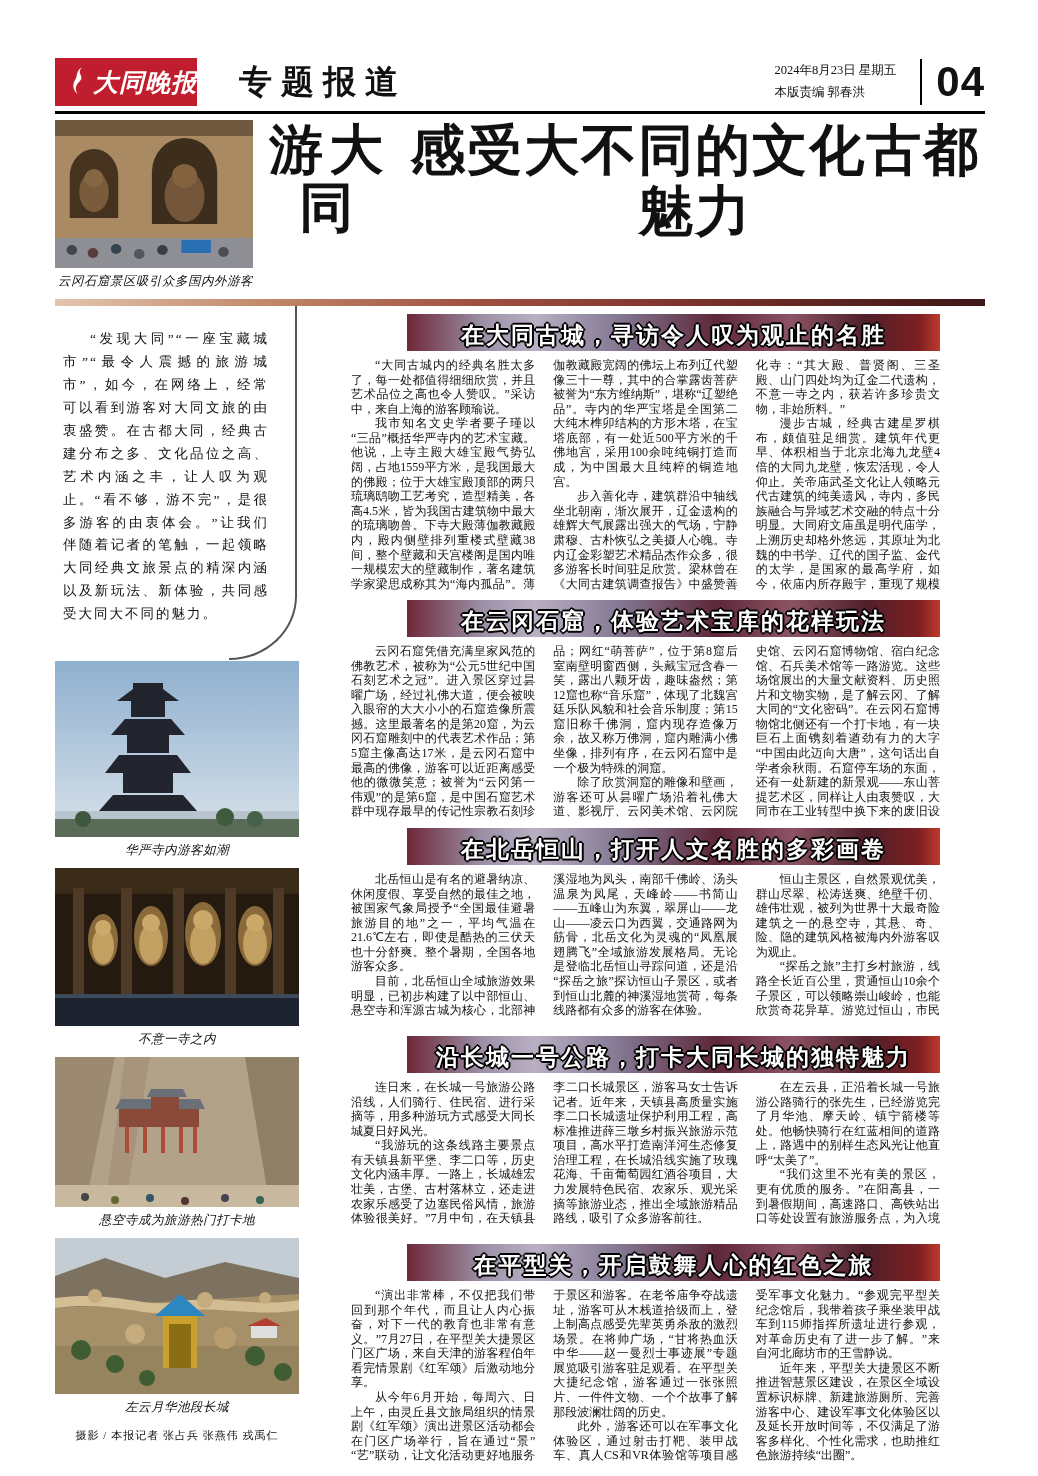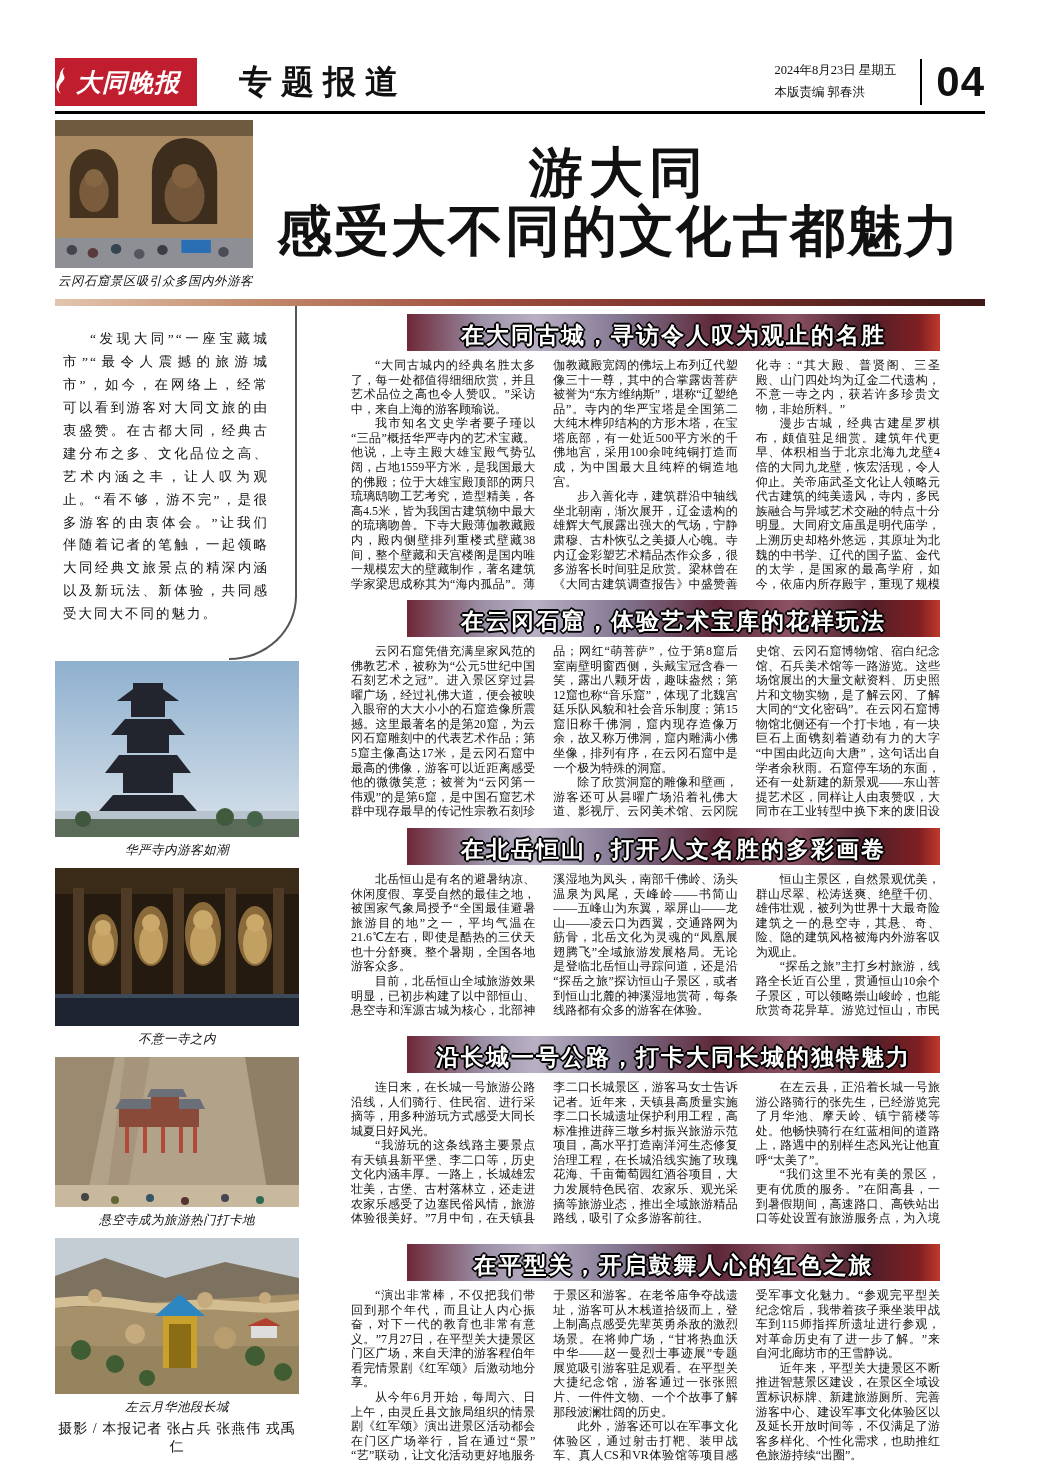--- a/index.html
+++ b/index.html
@@ -2,53 +2,53 @@
 <html lang="zh"><head>
 <meta charset="utf-8">
 <style>
   html,body{margin:0;padding:0;background:#e8e8e8;}
   .page{position:relative;width:1038px;height:1476px;margin:0 auto;background:#fff;
         box-sizing:border-box;padding:56px 53px 0 55px;overflow:hidden;
         font-family:"Liberation Serif",serif;color:#111;}
   
   .masthead{display:flex;align-items:center;height:52px;}
   .logo-box{width:142px;height:48px;background:#c01e2e;color:#fff;display:flex;
-            align-items:center;justify-content:flex-start;gap:5px;flex:none;}
+            align-items:center;justify-content:flex-end;gap:5px;flex:none;}
   .logo-flame{width:16px;height:30px;flex:none;}
   .logo-text{font-family:"DejaVu Serif",serif;font-style:italic;font-weight:bold;font-size:25px;letter-spacing:1px;}
   .section-label{font-size:33px;font-weight:bold;letter-spacing:9px;margin-left:42px;font-family:"Liberation Serif",serif;}
   .masthead-right{margin-left:auto;display:flex;align-items:center;}
   .dateblock{font-size:12.5px;line-height:1.75;}
   .vline{width:2px;height:46px;background:#000;margin:0 14px 0 24px;}
   .pagenum{font-size:42px;font-weight:900;font-family:"Liberation Sans",sans-serif;letter-spacing:1px;}
   .top-rule{border-bottom:3px solid #000;margin-top:3px;}
   
   .lead{display:flex;margin-top:6px;}
   .lead-left{width:198px;flex:none;text-align:right;}
   .photo{display:block;width:100%;}
   .caption{font-size:12.5px;font-style:italic;margin-top:5px;letter-spacing:0.5px;}
   .caption.center{text-align:center;}
-  .lead-right{flex:1;display:flex;flex-direction:column;justify-content:center;text-align:center;padding-bottom:6px;}
+  .lead-right{flex:1;display:flex;flex-direction:row;text-align:center;padding-bottom:6px;}
   .headline1{font-family:"Liberation Sans",sans-serif;font-weight:900;font-size:54px;line-height:1.08;letter-spacing:6px;}
   .headline2{font-family:"Liberation Sans",sans-serif;font-weight:900;font-size:55px;line-height:1.1;letter-spacing:2px;}
   .grad-rule{height:7px;margin:9px 0 8px;
      background:linear-gradient(90deg,#e3c5ae 0%,#c28a6b 22%,#a05040 45%,#7c322c 68%,#53201d 88%,#3f1717 100%);}
   
   .body-wrap{display:flex;}
   .aside{width:252px;flex:none;padding-right:8px;box-sizing:border-box;}
   .main{flex:1;padding-right:45px;box-sizing:border-box;}
   
   .intro-box{position:relative;height:338px;padding:14px 30px 0 8px;box-sizing:border-box;}
   .intro-text{font-size:13.5px;line-height:1.7;letter-spacing:2px;text-align:justify;text-indent:2em;}
   .curve-vert{position:absolute;top:-8px;right:2px;width:2px;height:292px;background:#555;}
   .curve-arc{position:absolute;top:282px;right:2px;width:66px;height:62px;
              border-right:2px solid #555;border-bottom:2px solid #555;border-bottom-right-radius:100% 100%;}
   .photo-block{margin-top:9px;}
   .photo-block .caption{margin-bottom:2px;}
-  .credit{font-size:14px;margin-top:4px;text-align:center;letter-spacing:1px;}
+  .credit{font-size:11px;margin-top:12px;text-align:center;letter-spacing:1px;}
   
   .section{margin-bottom:6px;}
   .banner{height:37px;margin-left:100px;display:flex;align-items:flex-end;justify-content:center;
      background:linear-gradient(90deg,#6e2838 0%,#9b8fa6 14%,#b9b0c4 24%,#837792 40%,#5d2738 58%,#8c5364 72%,#4e1f2a 86%,#7e1f22 96%,#c0392b 100%);}
   .banner span{font-size:23px;font-weight:bold;color:#fff;letter-spacing:2px;white-space:nowrap;
      font-family:"Liberation Sans",sans-serif;
      text-shadow:-2px 0 0 #000,2px 0 0 #000,0 -2px 0 #000,0 2px 0 #000,
                  -1px -1px 0 #000,1px 1px 0 #000,-1px 1px 0 #000,1px -1px 0 #000;}
   .cols{margin-top:7px;column-count:3;column-gap:18px;overflow:hidden;
         font-size:12px;line-height:1.215;text-align:justify;margin-left:44px;}

